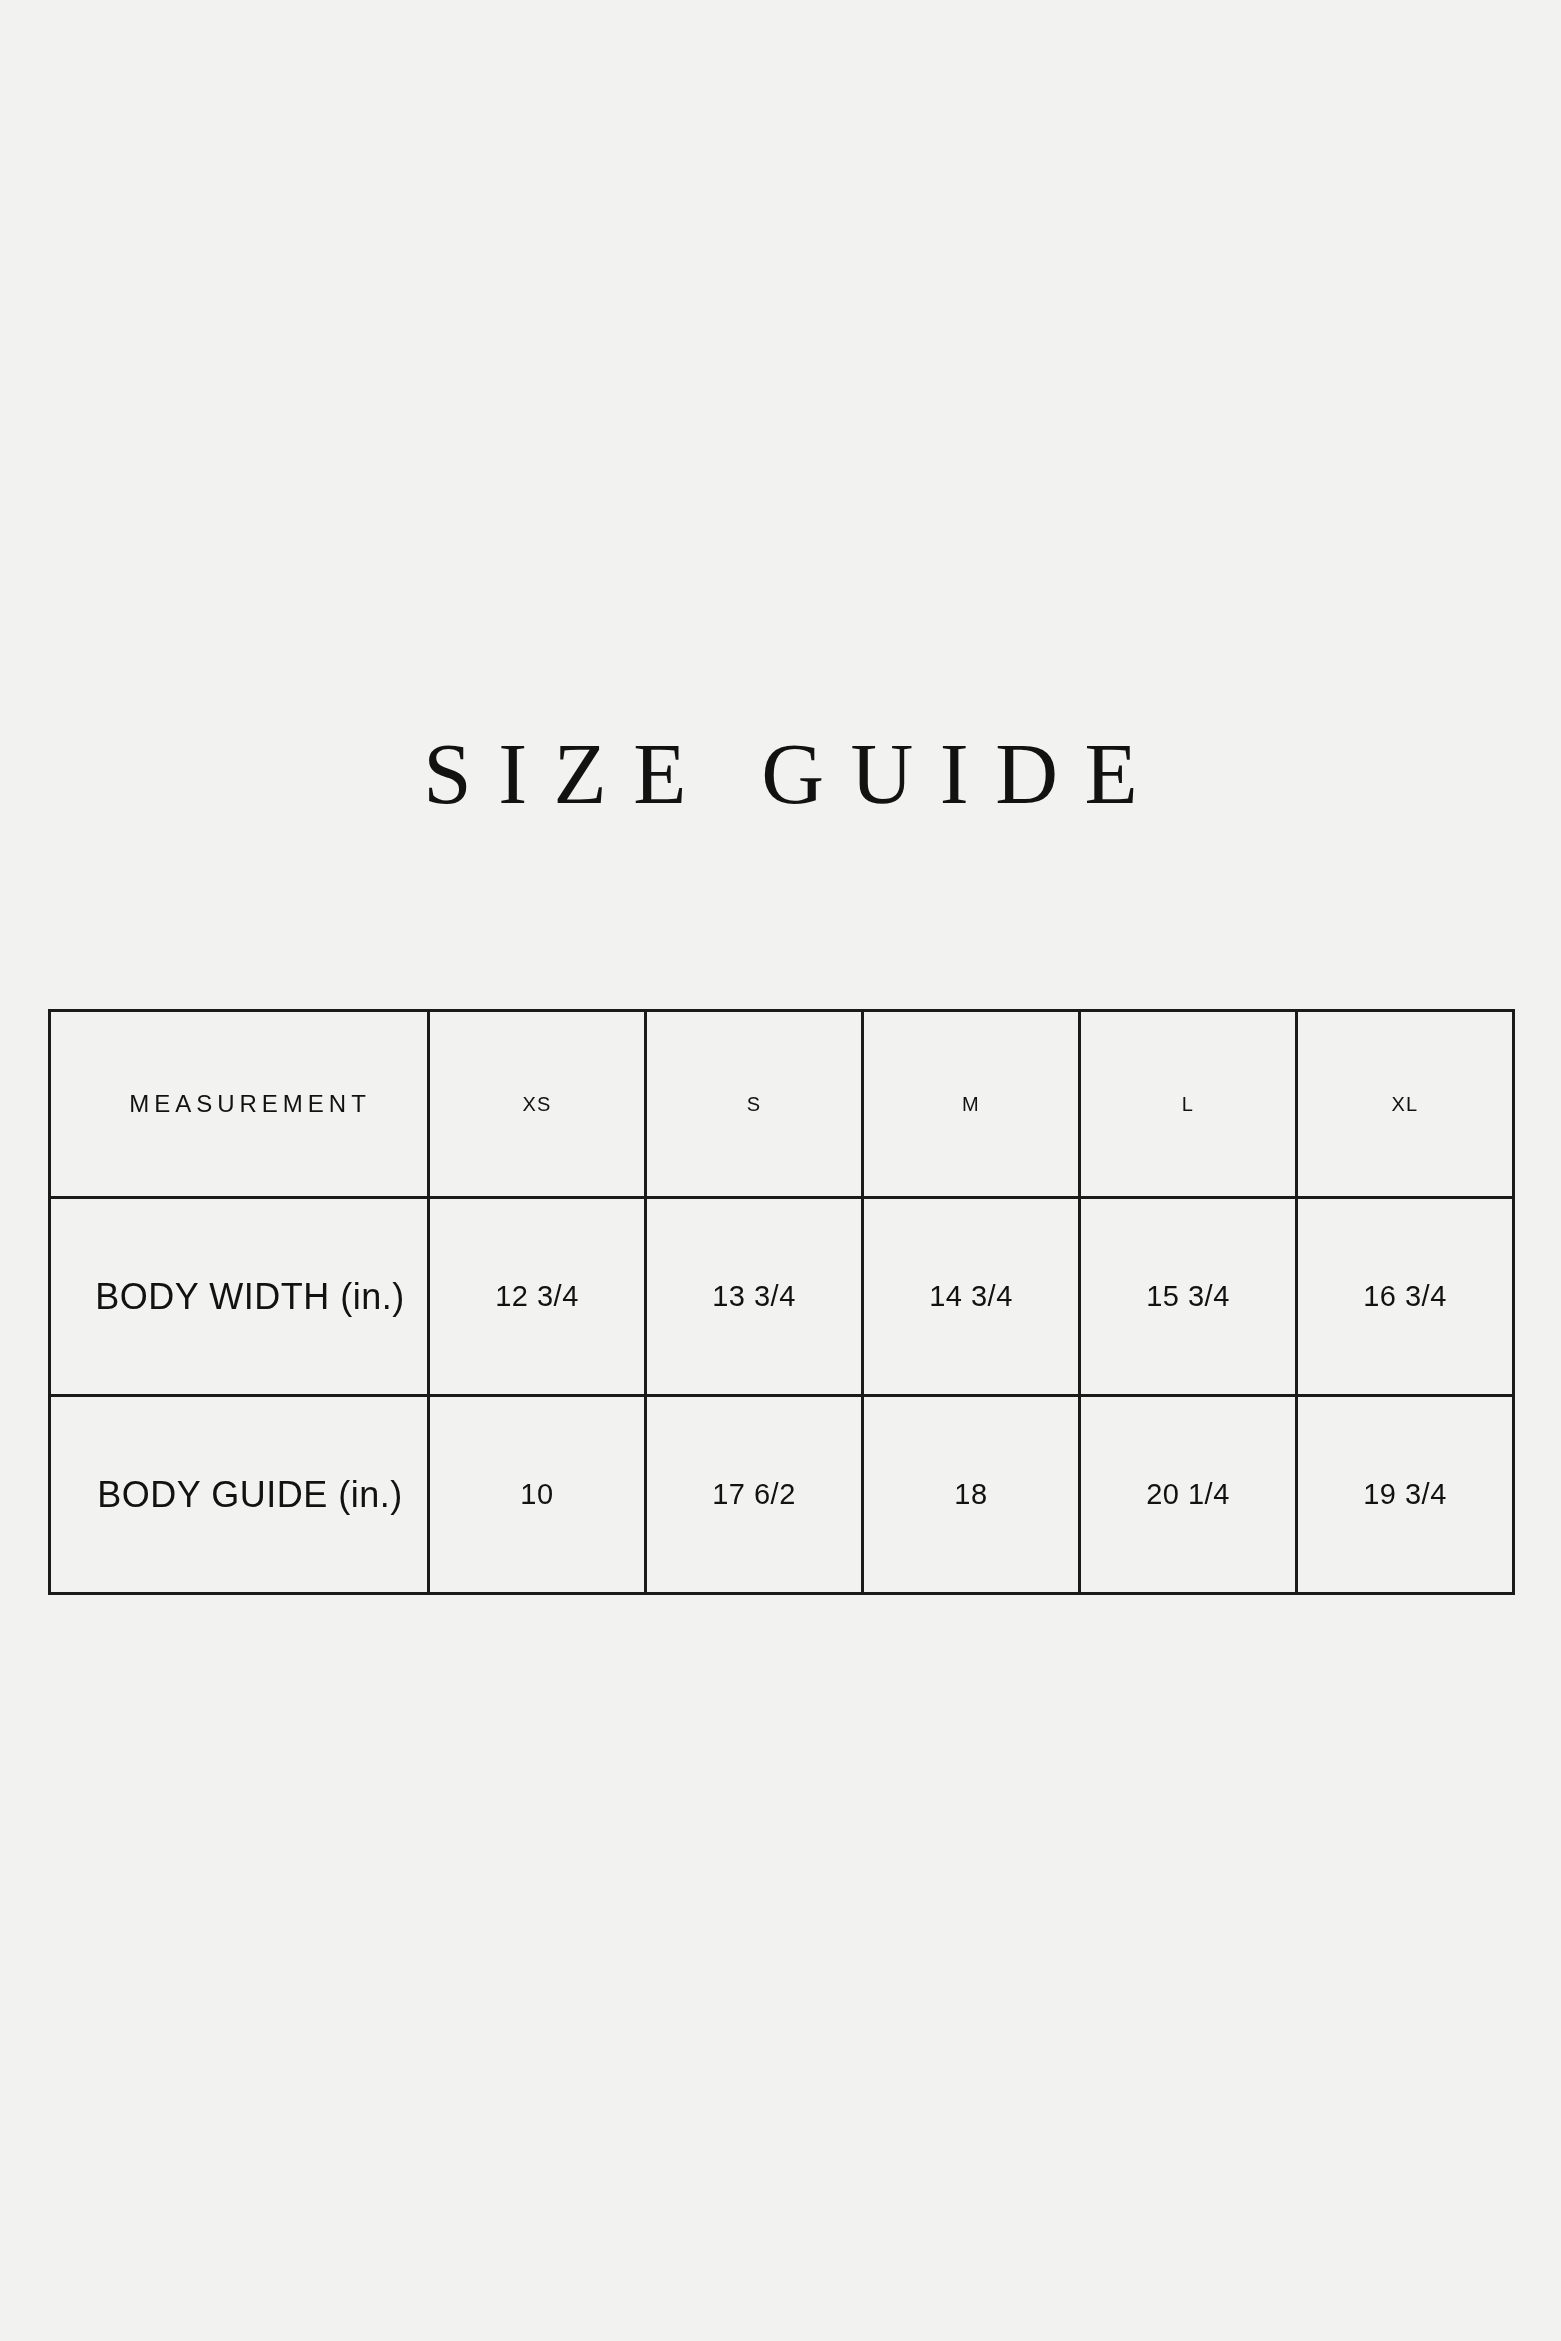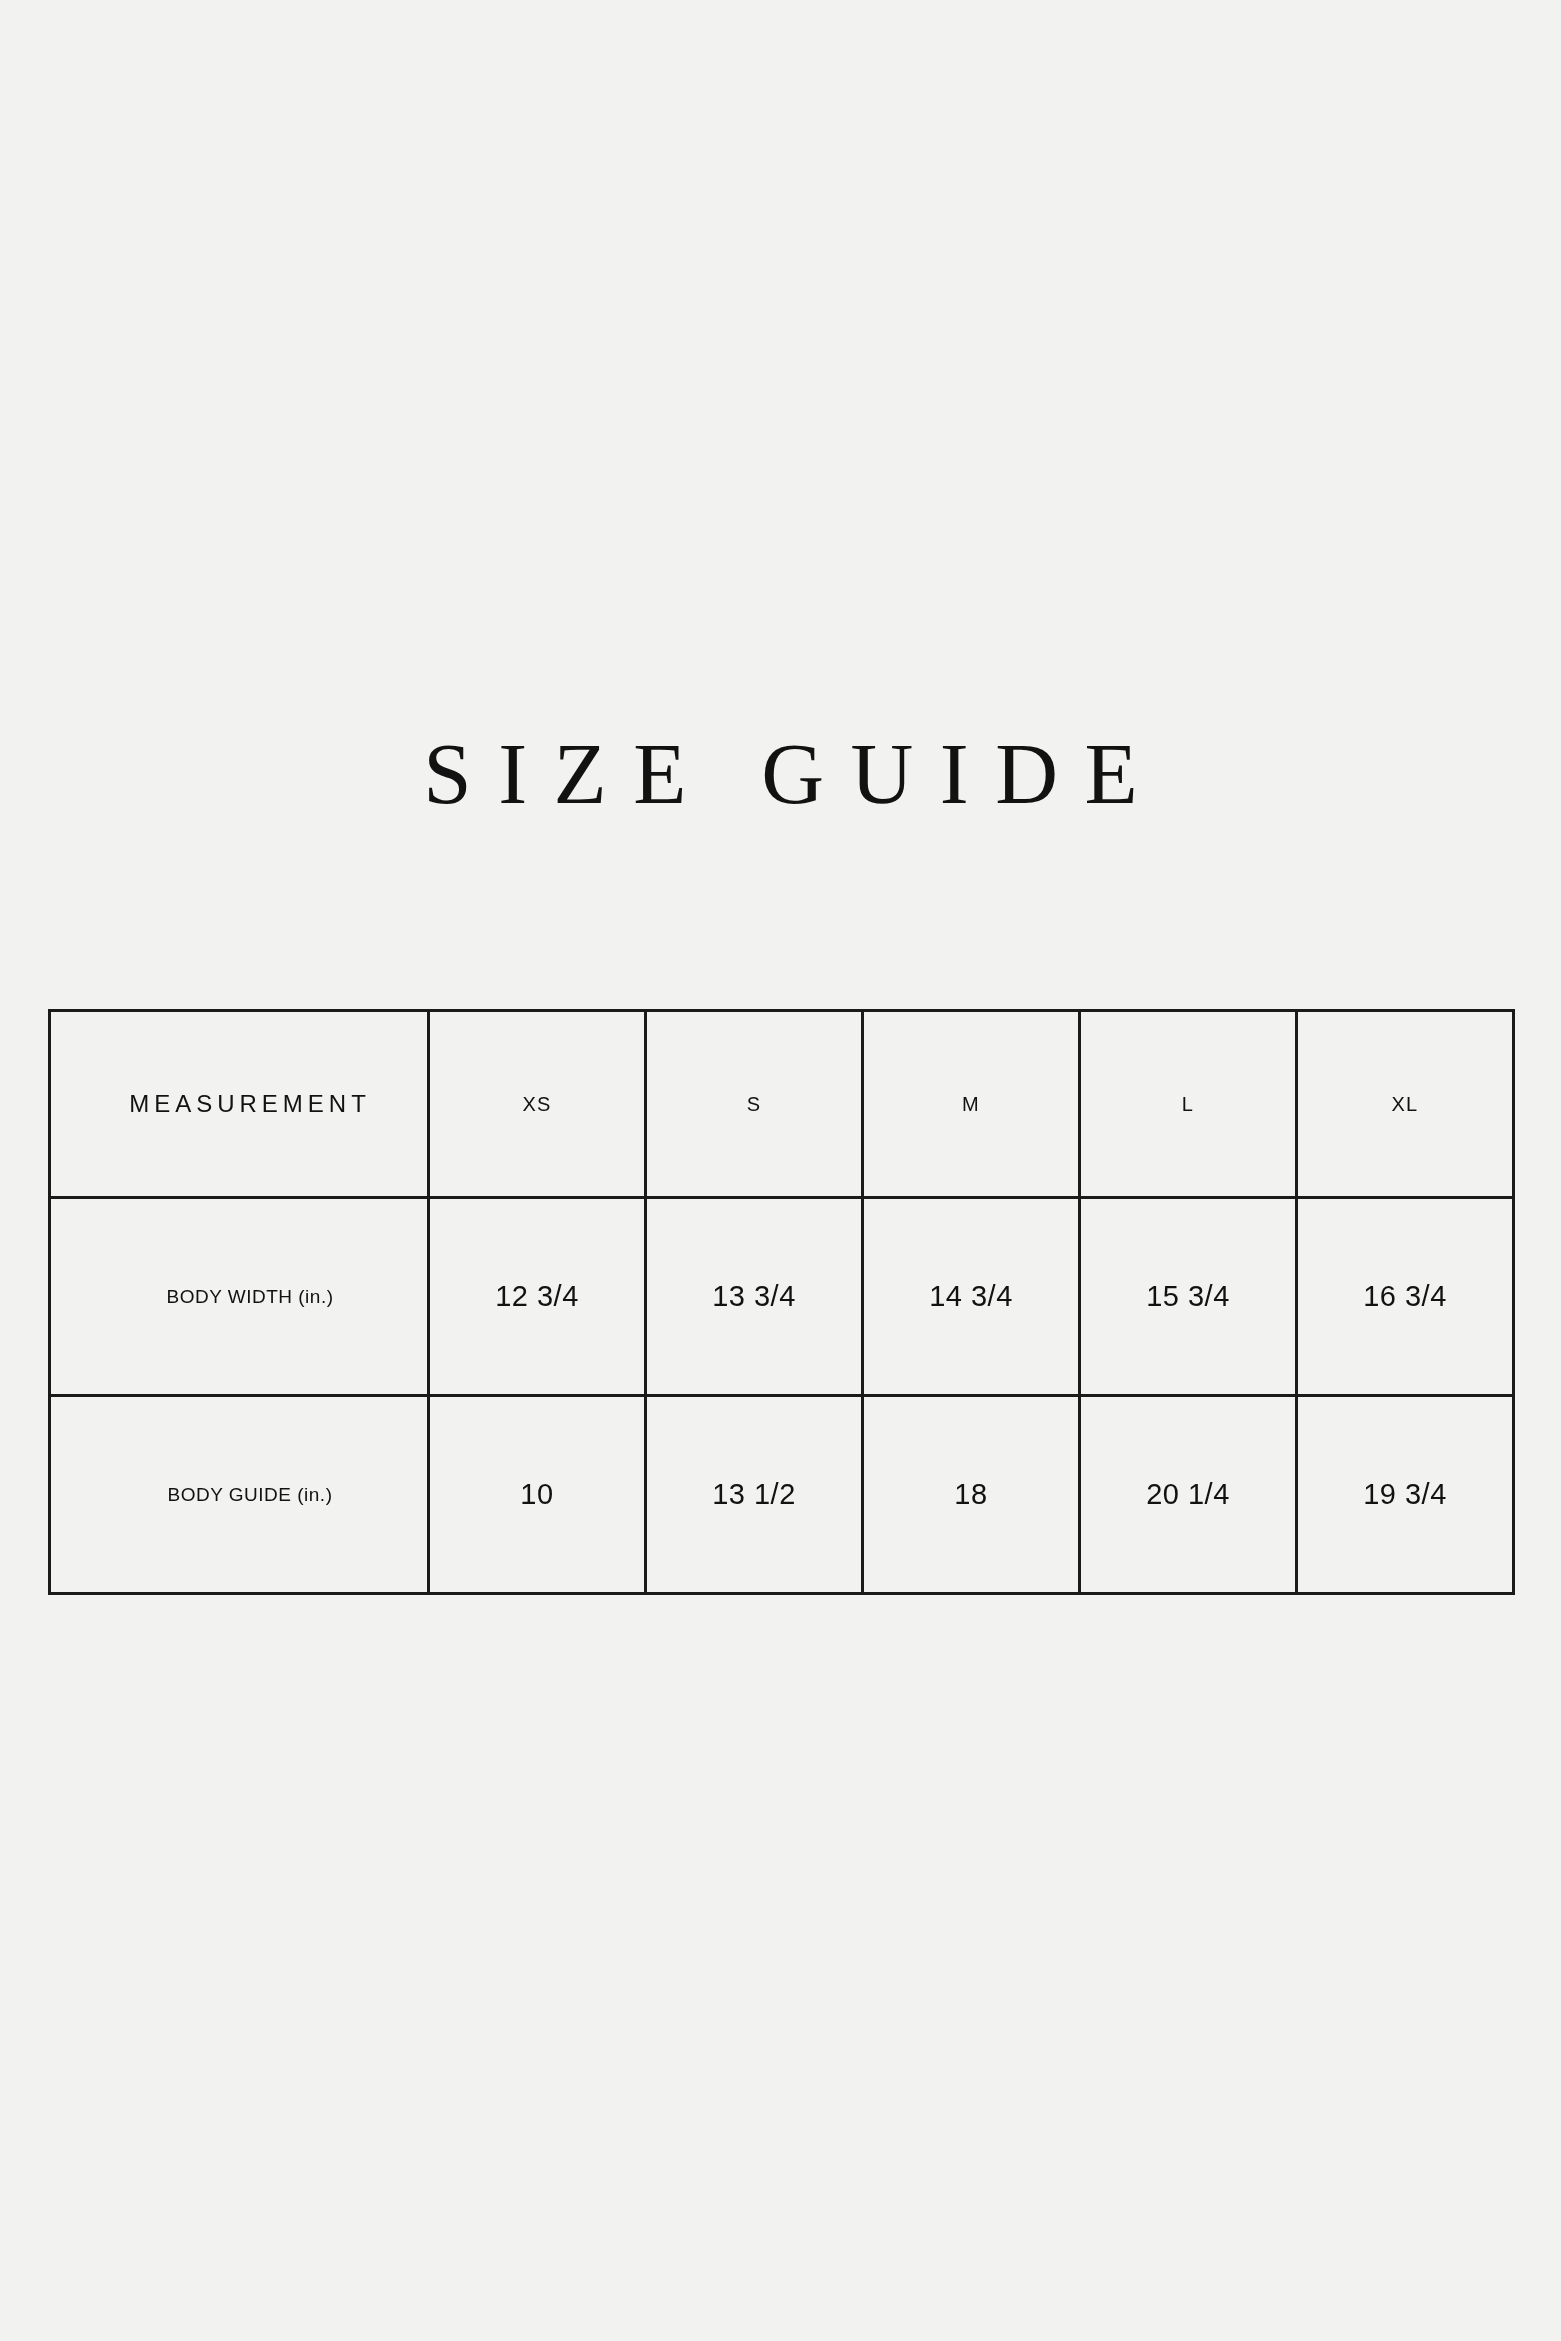--- a/index.html
+++ b/index.html
@@ -67,21 +67,21 @@
     letter-spacing: 5px;
   }
   .head-size {
     font-size: 20px;
     font-weight: 700;
     letter-spacing: 1.2px;
   }
   .row-label {
     text-align: left;
     padding-left: 22px !important;
-    font-size: 19px;
+    font-size: 36px;
     letter-spacing: 0.5px;
   }
   .cell-val {
     font-size: 29px;
     letter-spacing: 0.5px;
   }
 </style>
 </head>
 <body>
 
@@ -114,21 +114,21 @@
           <td class="row-label">BODY WIDTH (in.)</td>
           <td class="cell-val">12 3/4</td>
           <td class="cell-val">13 3/4</td>
           <td class="cell-val">14 3/4</td>
           <td class="cell-val">15 3/4</td>
           <td class="cell-val">16 3/4</td>
         </tr>
         <tr>
           <td class="row-label">BODY GUIDE (in.)</td>
           <td class="cell-val">10</td>
-          <td class="cell-val">13 1/2</td>
+          <td class="cell-val">17 6/2</td>
           <td class="cell-val">18</td>
           <td class="cell-val">20 1/4</td>
           <td class="cell-val">19 3/4</td>
         </tr>
       </tbody>
     </table>
   </div>
 
 </div>
 

